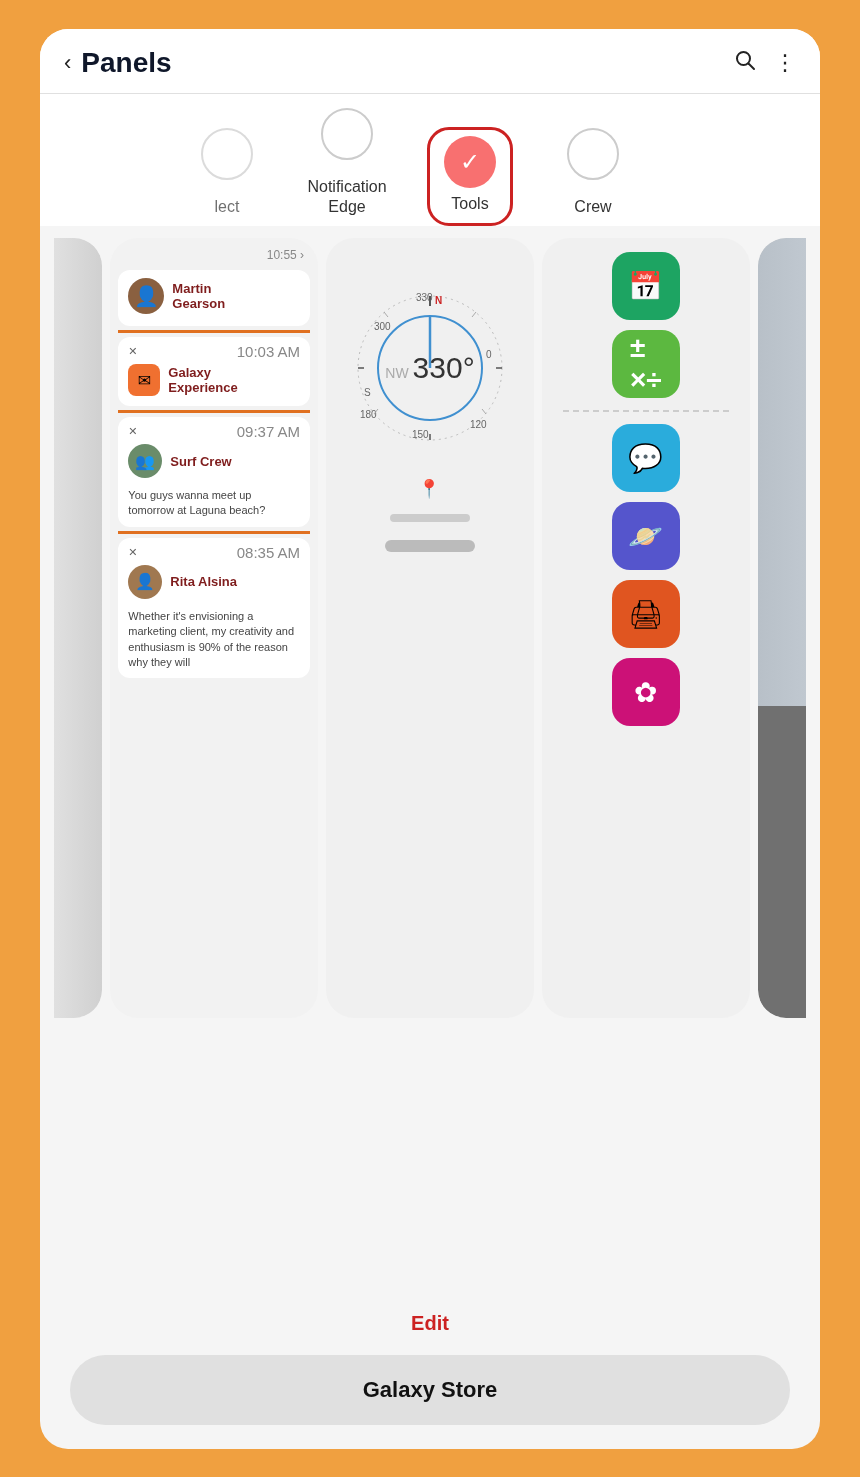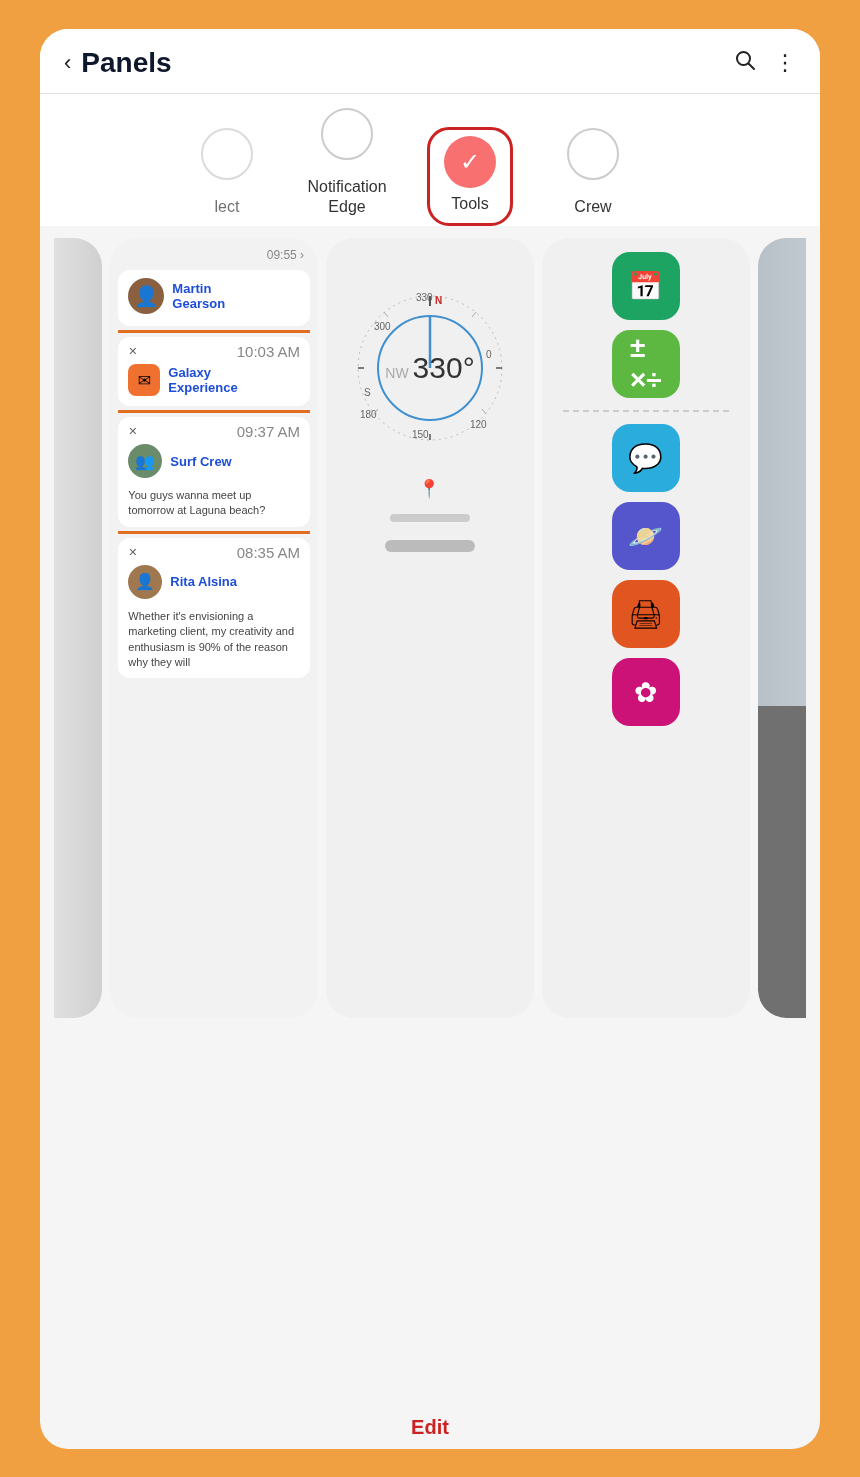--- a/index.html
+++ b/index.html
@@ -121,21 +121,21 @@
       flex-shrink: 0;
       display: flex;
       align-items: center;
       justify-content: center;
       font-size: 18px;
       color: #fff;
     }
     .notif-name {
       font-size: 13px;
       font-weight: 600;
-      color: #1d4ed8;
+      color: #7f1d1d;
     }
     .notif-body {
       font-size: 11px;
       color: #444;
       line-height: 1.4;
     }
     .notif-divider {
       height: 3px;
       background: #e07020;
       margin: 2px 8px 0 8px;
@@ -330,21 +330,21 @@
     </div>
   </div>
 
   <div class="panels-main-row">
 
     <div class="left-partial">
       <div style="height:100%; background: linear-gradient(to right, #e0e0e0, #d0d0d0); border-radius: 0 28px 28px 0;"></div>
     </div>
 
     <div class="notif-panel">
-      <div class="notif-timestamp">09:55 ›</div>
+      <div class="notif-timestamp">10:55 ›</div>
 
       <div class="notif-item">
         <div class="notif-item-header">
           <div class="notif-avatar" style="background:#8a6040;font-size:20px;">👤</div>
           <span class="notif-name">Martin<br>Gearson</span>
         </div>
       </div>
       <div class="notif-divider"></div>
 
       <div style="background:#fff; margin:4px 8px; border-radius:12px; overflow:hidden;">
@@ -459,13 +459,14 @@
     </div>
 
     <div class="right-partial">
       <div style="height:60%; background: linear-gradient(to left, #c0c8d0, #b8c0c8); border-radius:28px 0 0 0;"></div>
       <div style="height:40%; background: #707070; border-radius:0 0 0 28px;"></div>
     </div>
   </div>
 
   <div class="edit-label">Edit</div>
 
+  <div class="galaxy-store-btn">Galaxy Store</div>
 </div>
 
 </body></html>

